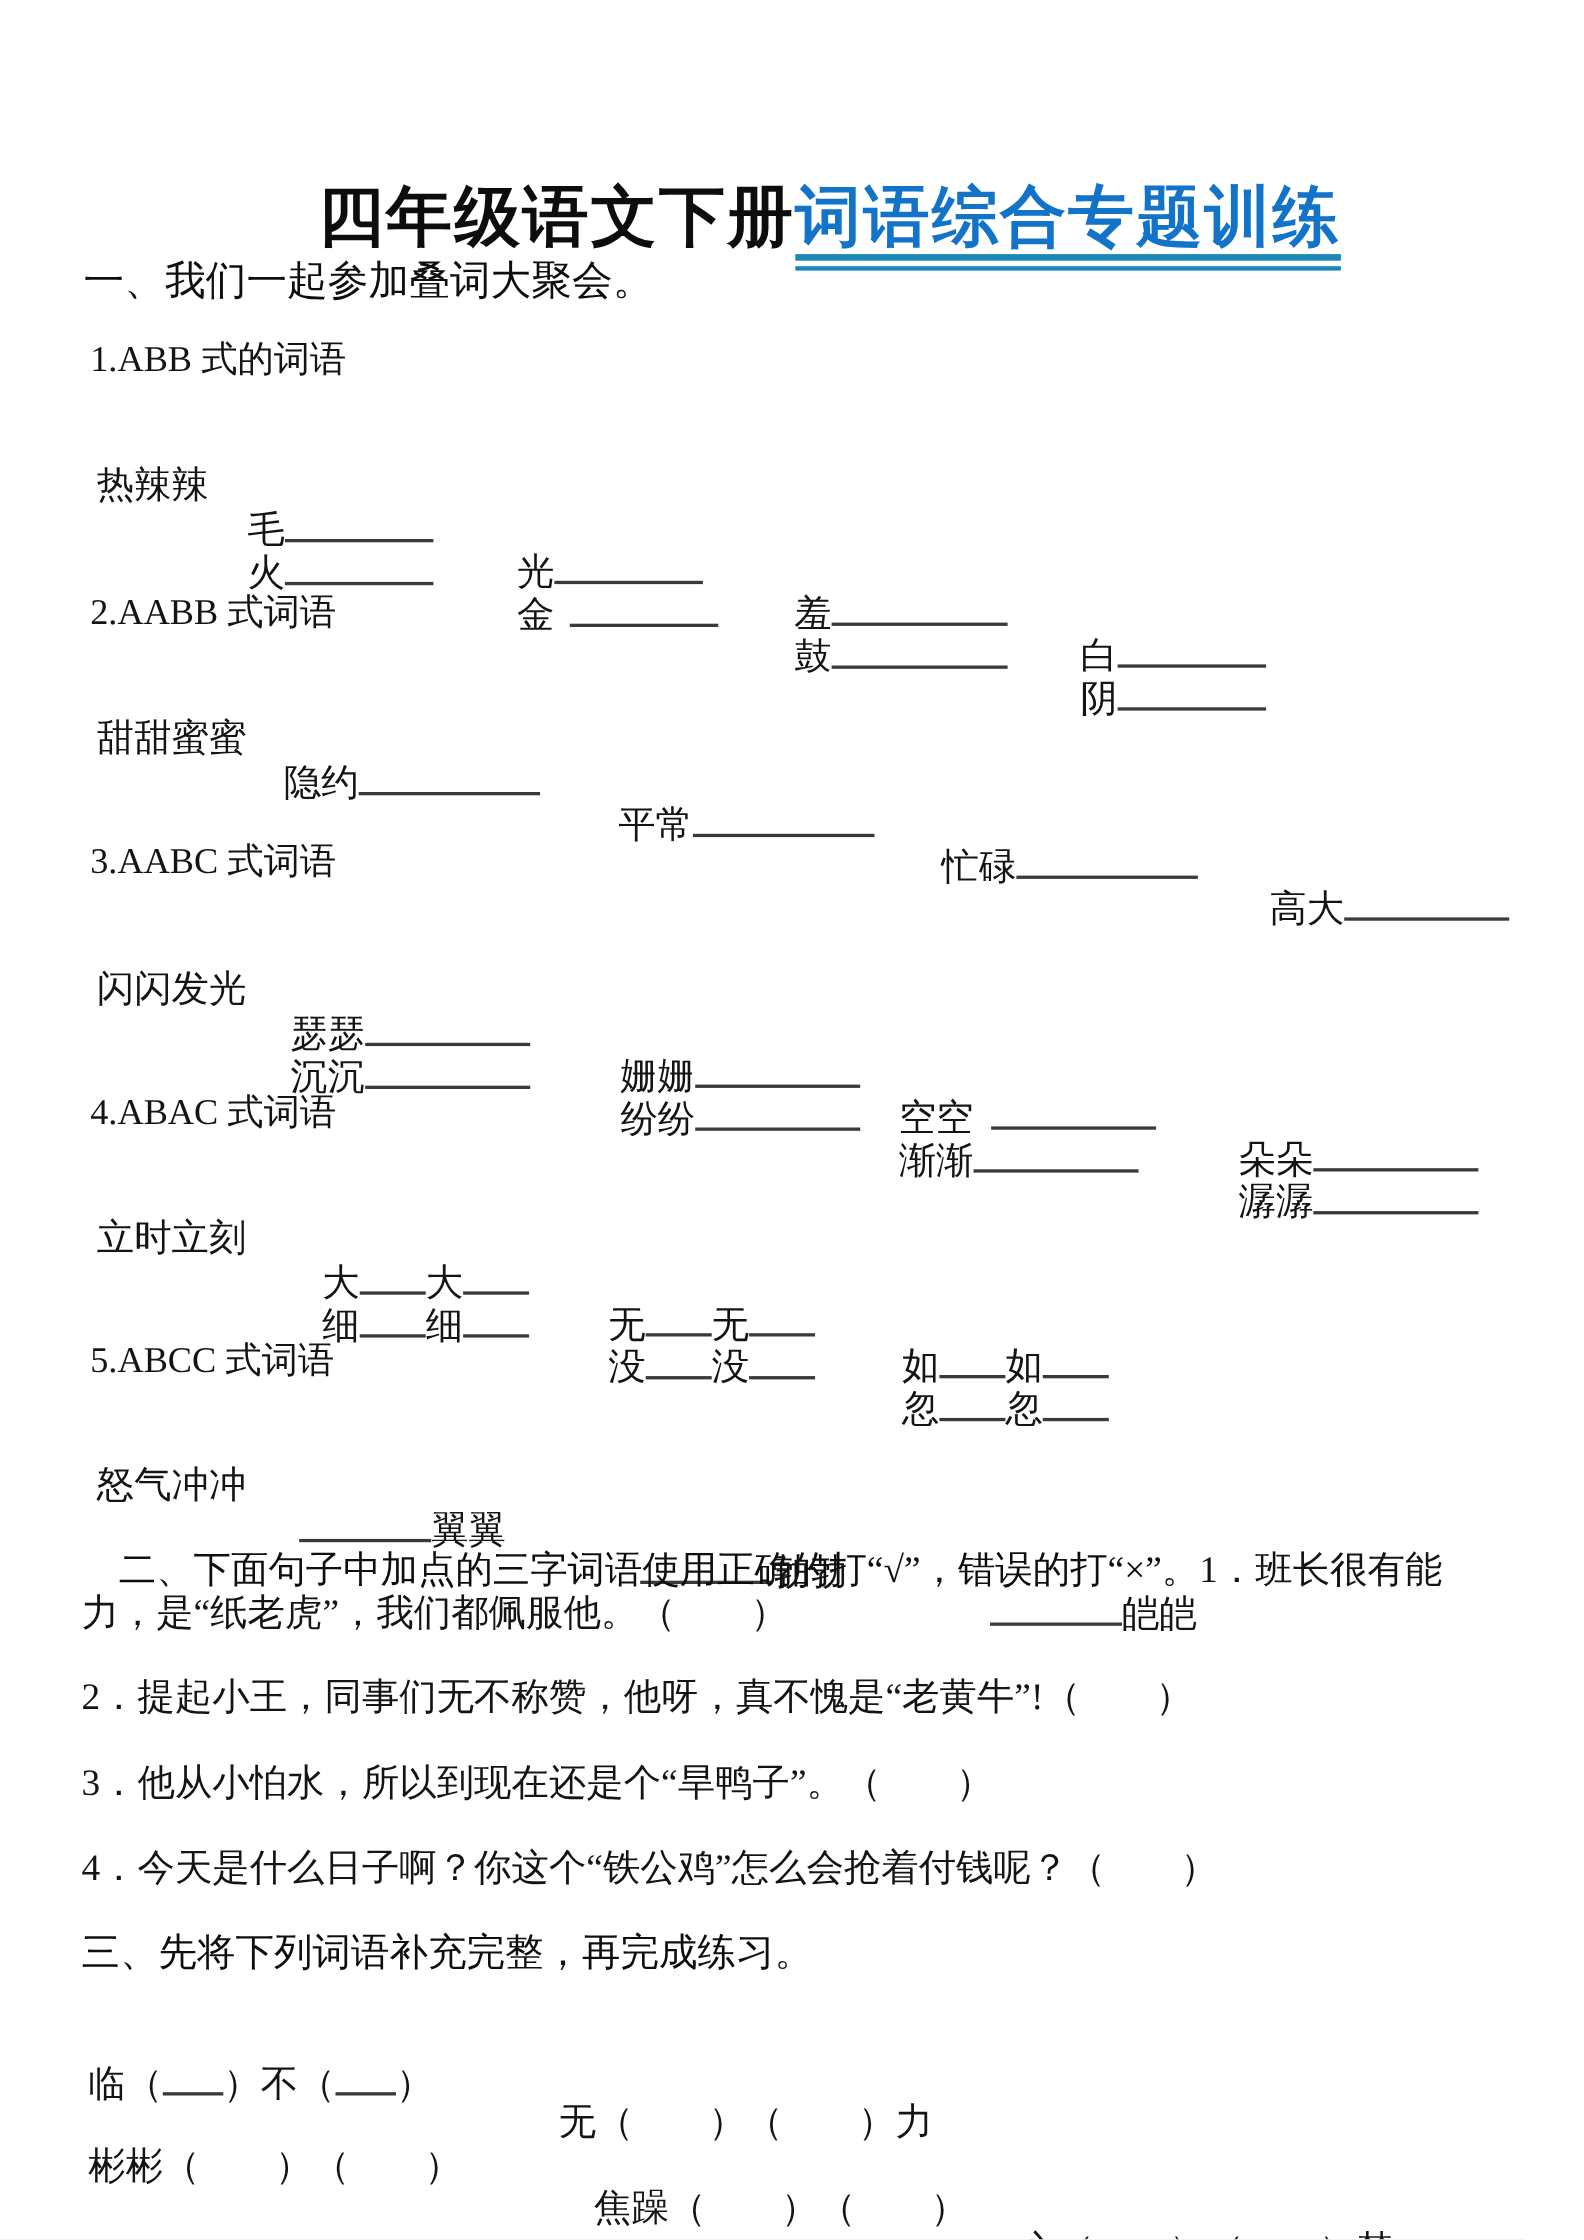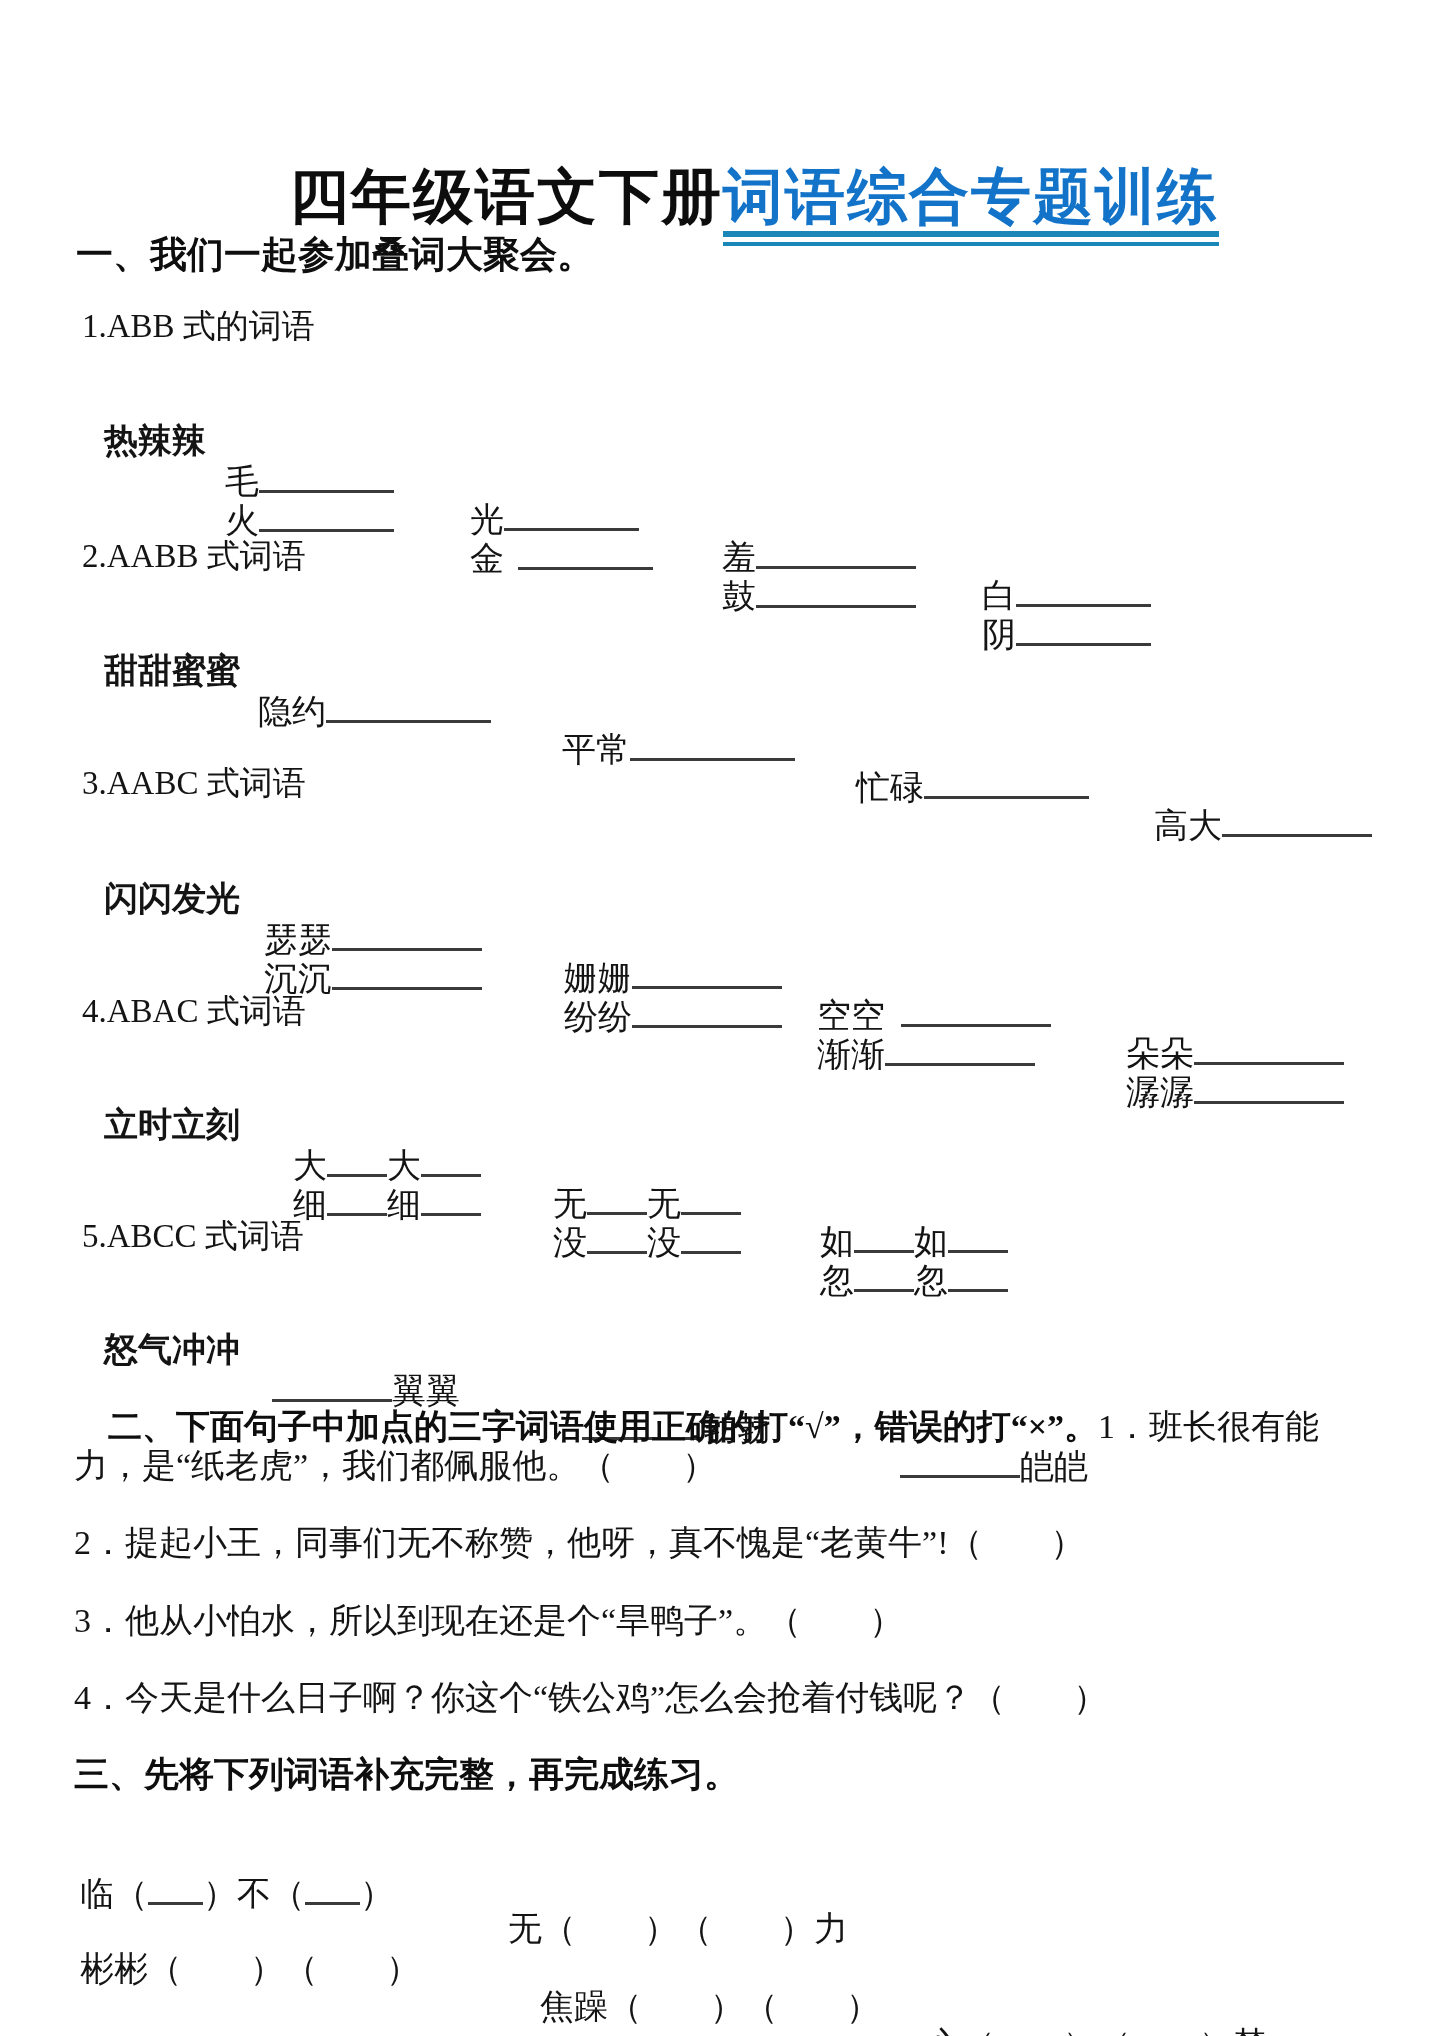--- a/index.html
+++ b/index.html
@@ -19,32 +19,32 @@
   .title-black{color:#0d0d0d;}
   .title-blue{
     color:#1273c8;
     padding-bottom:16px;
     background-image:linear-gradient(#1b87b8,#1b87b8),linear-gradient(#1b87b8,#1b87b8);
     background-size:100% 6px,100% 4px;
     background-position:0 calc(100% - 9px),0 100%;
     background-repeat:no-repeat;
   }
   
-  .sec-head{font-size:37px;font-weight:700;color:#0e0e0e;}
+  .sec-head{font-size:37px;font-weight:400;color:#0e0e0e;}
   .grp-label{font-size:33px;font-weight:400;text-align:center;}
   .body-text{font-size:34px;font-weight:400;}
   
   .blank{
     display:inline-block;
     height:1em;
     border-bottom:3px solid #3a3a3a;
   }
   .w135{width:135px;} .w160{width:160px;} .w165{width:165px;}
   .w150{width:150px;} .w60{width:60px;} .w120{width:120px;} .w55{width:55px;}
-  .lead{font-weight:700;margin-left:16px;}
+  .lead{font-weight:400;}
 </style>
 </head>
 <body>
 
 <div class="page">
 
   <div class="line title">
     <span class="title-black">四年级语文下册</span><span class="title-blue">词语综合专题训练</span>
   </div>
 

